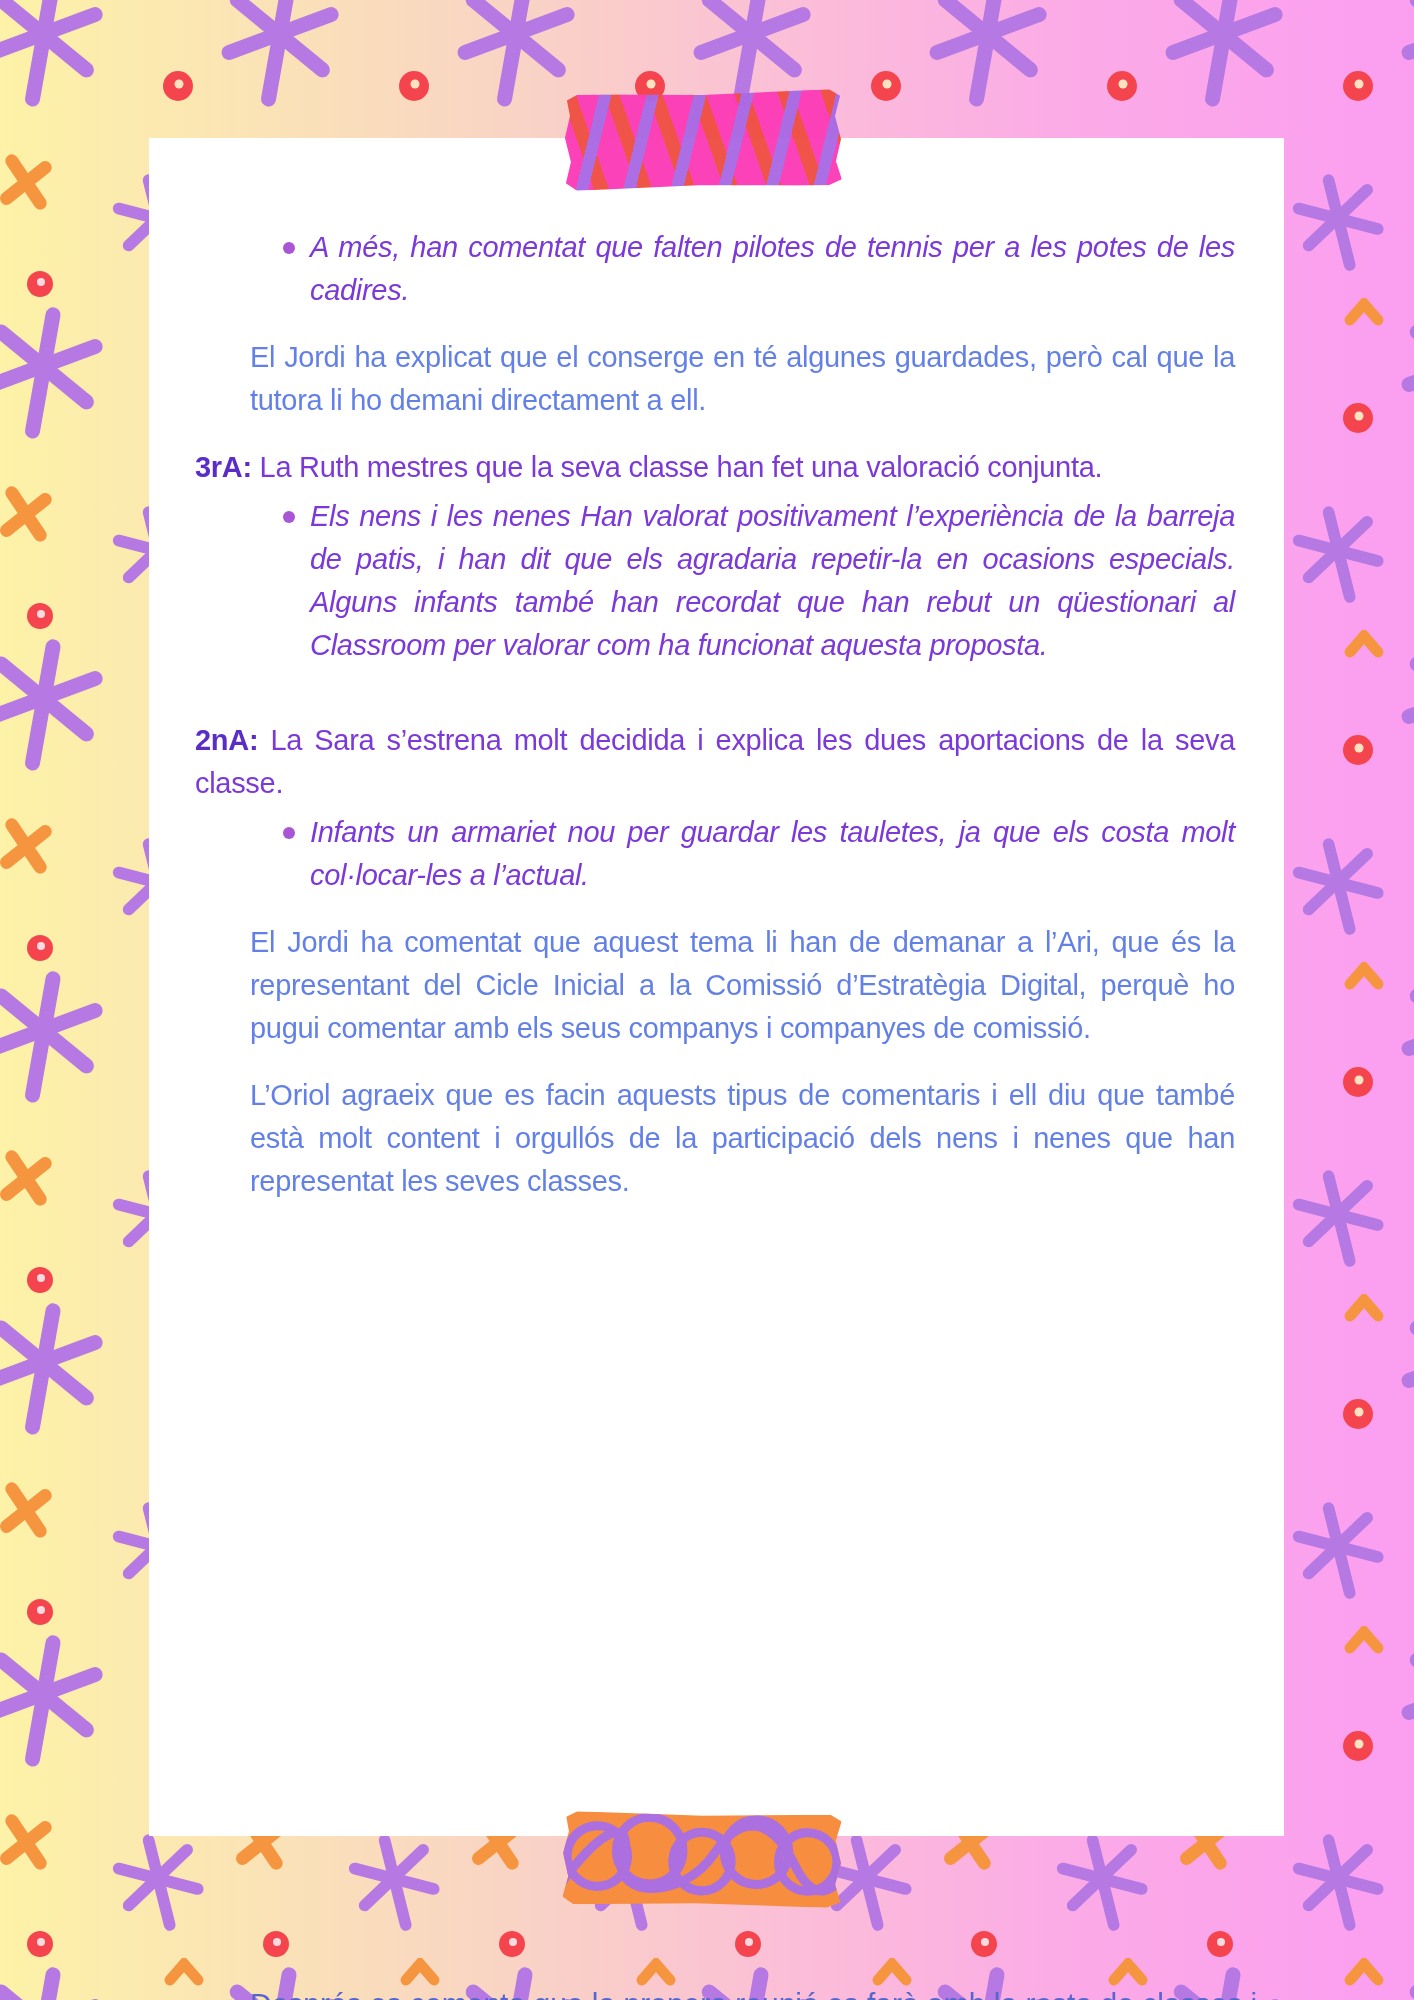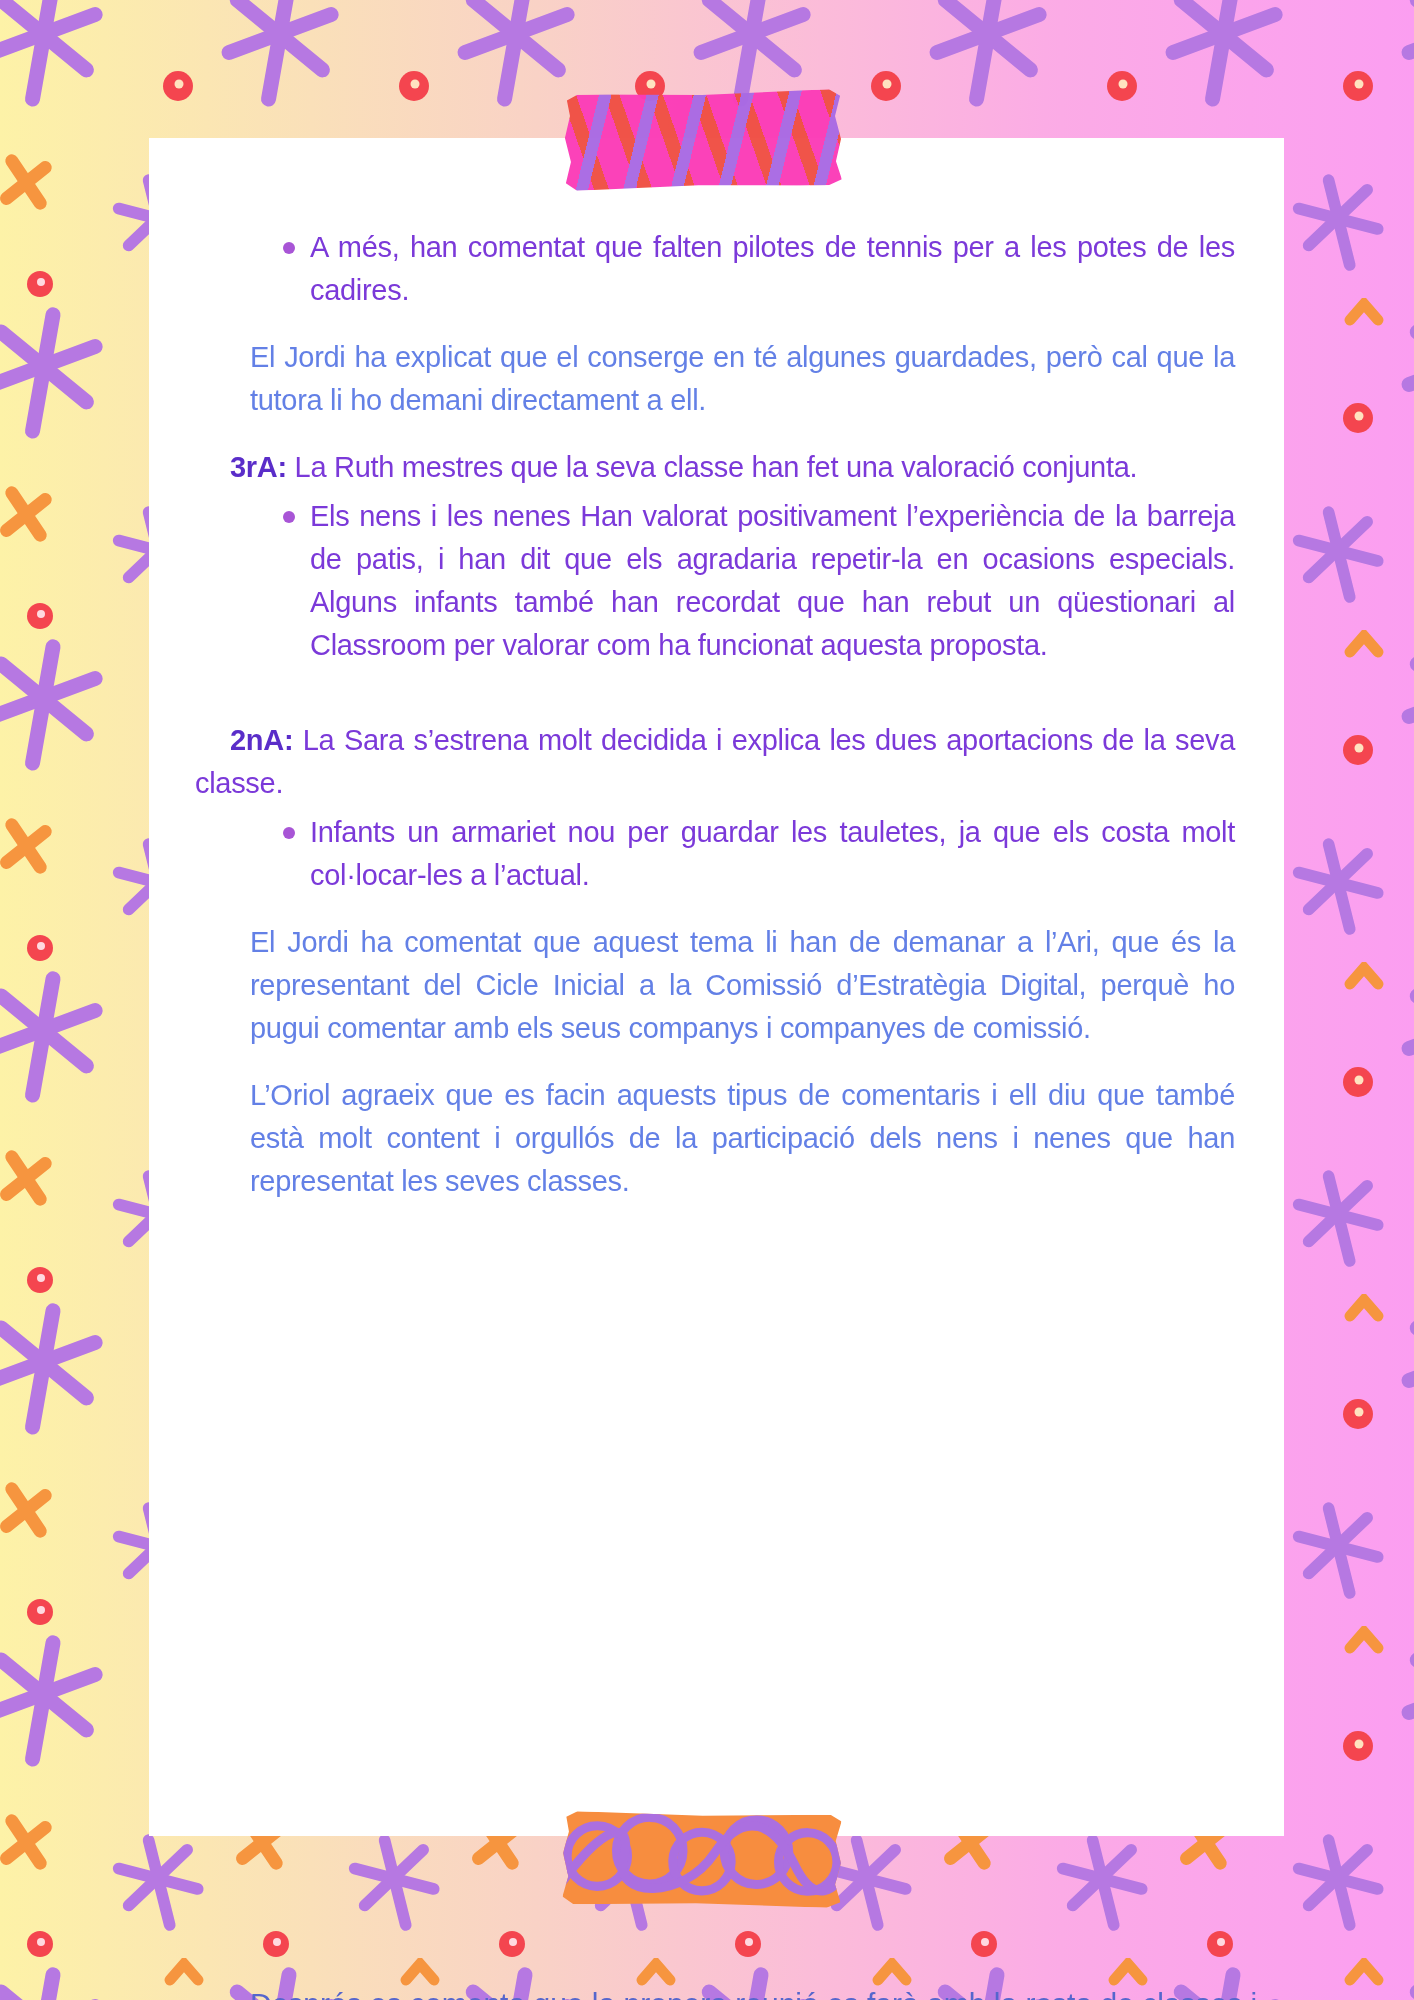--- a/index.html
+++ b/index.html
@@ -12,33 +12,33 @@
     position:absolute;left:149px;top:138px;width:1135px;height:1698px;
     background:var(--paper-color,#ffffff);
   }
   .content{
     position:relative;
     padding:88px 49px 0 46px;
     color:var(--text-purple,#7b39d9);
     font-size:29px;line-height:43px;
     letter-spacing:-0.3px;
   }
-  .bullet{position:relative;padding-left:115px;margin:0 0 24px 0;}
+  .bullet{position:relative;padding-left:115px;margin:0 0 24px 0;font-style:italic;}
   .bdot{
     position:absolute;left:88px;top:16px;width:12px;height:12px;border-radius:50%;
     background:var(--bullet-dot,#a855d6);
   }
   .btext{display:block;text-align:justify;}
   .note{
     margin:0 0 24px 0;padding-left:55px;
     color:var(--note-blue,#6380e6);
     text-align:justify;
   }
   .section{margin:0 0 6px 0;text-align:justify;}
-  .section .label{color:var(--label-purple,#5a2dc9);font-weight:700;margin-left:35px;}
+  .section .label{color:var(--label-purple,#5a2dc9);font-weight:700;}
   .gap-lg{margin-top:52px;}
   .tape{position:absolute;}
   .tape-top{
     left:565px;top:92px;width:276px;height:96px;
     transform:rotate(-1.2deg);
     background:
       repeating-linear-gradient(105deg,rgba(0,0,0,0) 0 34px,var(--tape-top-stripe-purple,#a96ae4) 34px 46px),
       repeating-linear-gradient(72deg,rgba(0,0,0,0) 0 27px,var(--tape-top-stripe-red,#f04f44) 27px 41px),
       var(--tape-top-base,#fb3cb7);
     clip-path:polygon(1% 6%,5% 0%,50% 3%,96% 0%,100% 7%,98% 28%,100% 52%,98% 75%,100% 94%,95% 100%,48% 97%,4% 100%,0% 92%,2% 70%,0% 45%,2% 22%);

